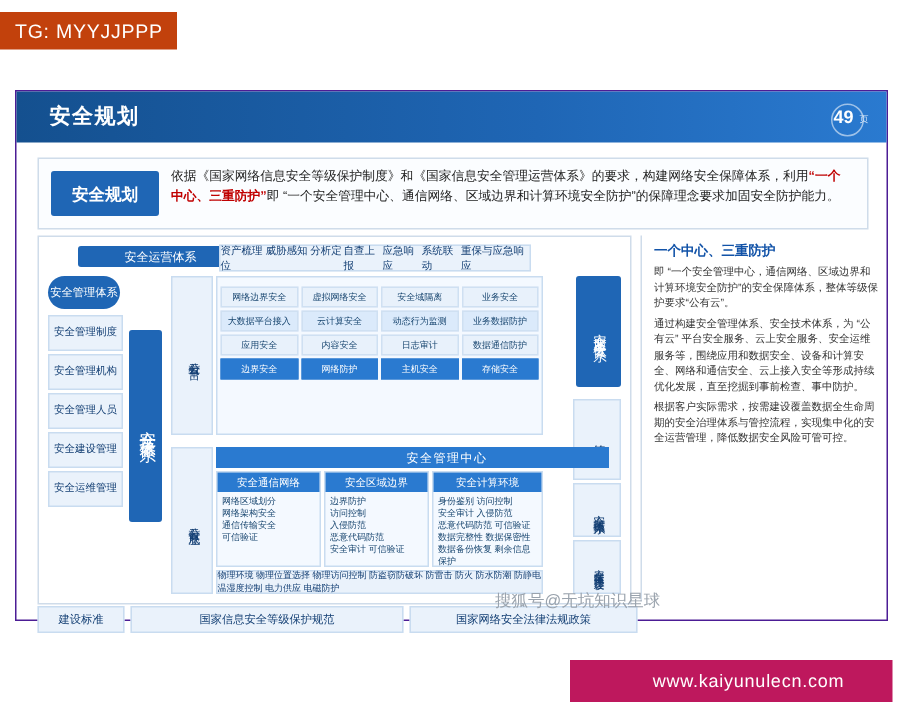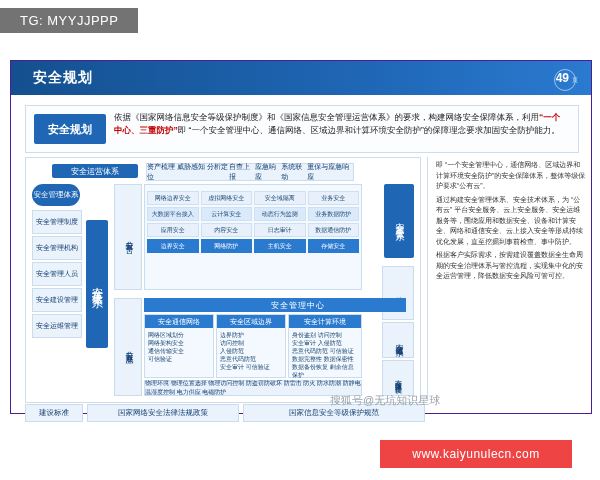--- a/index.html
+++ b/index.html
@@ -1,39 +1,39 @@
 <!DOCTYPE html>
 <html><head>
 <meta charset="utf-8">
 <style>
   html,body{margin:0;padding:0;}
   body{width:600px;height:480px;background:#ffffff;font-family:"Liberation Sans","DejaVu Sans",sans-serif;position:relative;overflow:hidden;}
 
-  .tg-badge{position:absolute;left:0;top:8px;background:#737373;color:#fff;font-size:13px;padding:5px 20px;letter-spacing:.5px;}
+  .tg-badge{position:absolute;left:0;top:8px;background:#c2410c;color:#fff;font-size:13px;padding:5px 10px;letter-spacing:.5px;}
 
   .slide{position:absolute;left:10px;top:60px;width:580px;height:352px;background:#fff;border:1px solid #4c1d95;}
 
   
   .hdr{position:absolute;left:0;top:0;width:580px;height:34px;background:#1b4f9c;background:linear-gradient(90deg,#14508f 0%,#1f66b5 60%,#2a7ad0 100%);}
   .hdr-title{position:absolute;left:22px;top:8px;color:#fff;font-size:14px;font-weight:bold;letter-spacing:1px;}
   .pgwrap{position:absolute;right:10px;top:3px;width:40px;height:28px;}
   .pgnum{position:absolute;right:12px;top:7px;color:#fff;font-size:12px;font-weight:bold;}
   .pgcirc{position:absolute;right:5px;top:5px;width:20px;height:20px;border:1px solid rgba(255,255,255,.55);border-radius:50%;}
   .pgsub{position:absolute;right:2px;top:8px;color:#cfe2f7;font-size:6px;writing-mode:vertical-rl;}
 
   
   .banner{position:absolute;left:14px;top:44px;width:552px;height:46px;border:1px solid #cfdcea;background:#fbfdff;}
   .banner-tag{position:absolute;left:8px;top:8px;width:72px;height:30px;background:#1f66b5;color:#fff;font-size:11px;font-weight:bold;display:flex;align-items:center;justify-content:center;border-radius:2px;}
   .banner-txt{position:absolute;left:88px;top:5px;width:452px;font-size:8.5px;line-height:1.55;color:#222;}
   .hl{color:#c00000;font-weight:bold;}
 
   
   .diagram{position:absolute;left:14px;top:96px;width:394px;height:244px;border:1px solid #cfdcea;background:#fff;}
 
-  .lbl-top{position:absolute;left:26px;top:6px;width:86px;height:14px;background:#1f66b5;color:#fff;font-size:8px;display:flex;align-items:center;justify-content:center;border-radius:2px;}
+  .lbl-top{position:absolute;left:26px;top:6px;width:86px;height:14px;background:#1f66b5;color:#fff;font-size:8px;display:flex;align-items:center;justify-content:center;border-radius:2px;padding-left:12px;}
   .ops-row{position:absolute;left:120px;top:5px;width:206px;height:16px;background:#eaf2fb;border:1px solid #c9dcf0;color:#123e73;font-size:7px;display:flex;align-items:center;justify-content:space-around;}
 
   .lbl-right{position:absolute;right:6px;top:26px;width:30px;height:74px;background:#1f66b5;color:#fff;font-size:9px;display:flex;align-items:center;justify-content:center;border-radius:2px;line-height:1.1;writing-mode:vertical-rl;letter-spacing:2px;}
   .lbl-right2{position:absolute;right:6px;top:108px;width:30px;height:52px;background:#eaf2fb;border:1px solid #c9dcf0;color:#123e73;font-size:8px;display:flex;align-items:center;justify-content:center;writing-mode:vertical-rl;letter-spacing:1px;}
   .lbl-right3{position:absolute;right:6px;top:164px;width:30px;height:34px;background:#eaf2fb;border:1px solid #c9dcf0;color:#123e73;font-size:8px;display:flex;align-items:center;justify-content:center;writing-mode:vertical-rl;letter-spacing:1px;}
   .lbl-right4{position:absolute;right:6px;top:202px;width:30px;height:34px;background:#eaf2fb;border:1px solid #c9dcf0;color:#123e73;font-size:7px;display:flex;align-items:center;justify-content:center;writing-mode:vertical-rl;letter-spacing:1px;}
 
   
   .lbl-left-main{position:absolute;left:60px;top:62px;width:22px;height:128px;background:#1f66b5;color:#fff;font-size:11px;display:flex;align-items:center;justify-content:center;writing-mode:vertical-rl;letter-spacing:2px;border-radius:2px;}
   .mgmt-box{position:absolute;left:6px;width:48px;background:#eaf2fb;border:1px solid #c9dcf0;color:#123e73;font-size:7px;display:flex;align-items:center;justify-content:center;text-align:center;line-height:1.15;}
@@ -57,21 +57,21 @@
 
   .bottom-row{position:absolute;left:14px;top:344px;width:552px;height:16px;display:flex;align-items:center;}
   .bchip{height:16px;background:#eaf2fb;border:1px solid #c9dcf0;color:#123e73;font-size:7.5px;display:flex;align-items:center;justify-content:center;margin-right:4px;}
 
   
   .rcol{position:absolute;left:416px;top:96px;width:150px;height:244px;border-left:1px solid #cfdcea;padding-left:8px;}
   .rh{color:#1253a8;font-size:9px;font-weight:bold;margin-top:4px;}
   .rp{font-size:7px;color:#333;line-height:1.5;margin-top:3px;}
 
   .wm1{position:absolute;left:330px;top:393px;color:#9aa3ad;font-size:11px;}
-  .wm2{position:absolute;left:380px;top:440px;width:192px;height:28px;background:#ef4444;color:#fff;font-size:12px;display:flex;align-items:center;justify-content:center;letter-spacing:.5px;}
+  .wm2{position:absolute;left:380px;top:440px;width:192px;height:28px;background:#be185d;color:#fff;font-size:12px;display:flex;align-items:center;justify-content:center;letter-spacing:.5px;padding-left:23px;}
 </style>
 </head>
 <body>
 
 <div class="tg-badge">TG: MYYJJPPP</div>
 
 <div class="slide">
 
   <div class="hdr">
     <div class="hdr-title">安全规划</div>
@@ -168,25 +168,26 @@
 恶意代码防范 可信验证
 数据完整性 数据保密性
 数据备份恢复 剩余信息保护</div>
     </div>
 
     <div class="foot-strip">物理环境 物理位置选择 物理访问控制 防盗窃防破坏 防雷击 防火 防水防潮 防静电 温湿度控制 电力供应 电磁防护</div>
   </div>
 
   <div class="bottom-row">
     <div class="bchip" style="width:56px;text-align:center;">建设标准</div>
+    <div class="bchip" style="width:180px;">国家信息安全等级保护规范</div>
     <div class="bchip" style="width:150px;">国家网络安全法律法规政策</div>
-    <div class="bchip" style="width:180px;">国家信息安全等级保护规范</div>
   </div>
 
   <div class="rcol">
+    <div class="rh">一个中心、三重防护</div>
     <div class="rp">即 “一个安全管理中心，通信网络、区域边界和计算环境安全防护”的安全保障体系，整体等级保护要求“公有云”。</div>
     <div class="rp">通过构建安全管理体系、安全技术体系，为 “公有云” 平台安全服务、云上安全服务、安全运维服务等，围绕应用和数据安全、设备和计算安全、网络和通信安全、云上接入安全等形成持续优化发展，直至挖掘到事前检查、事中防护。</div>
     <div class="rp">根据客户实际需求，按需建设覆盖数据全生命周期的安全治理体系与管控流程，实现集中化的安全运营管理，降低数据安全风险可管可控。</div>
   </div>
 
 </div>
 
 <div class="wm1">搜狐号@无坑知识星球</div>
 <div class="wm2">www.kaiyunulecn.com</div>
 

